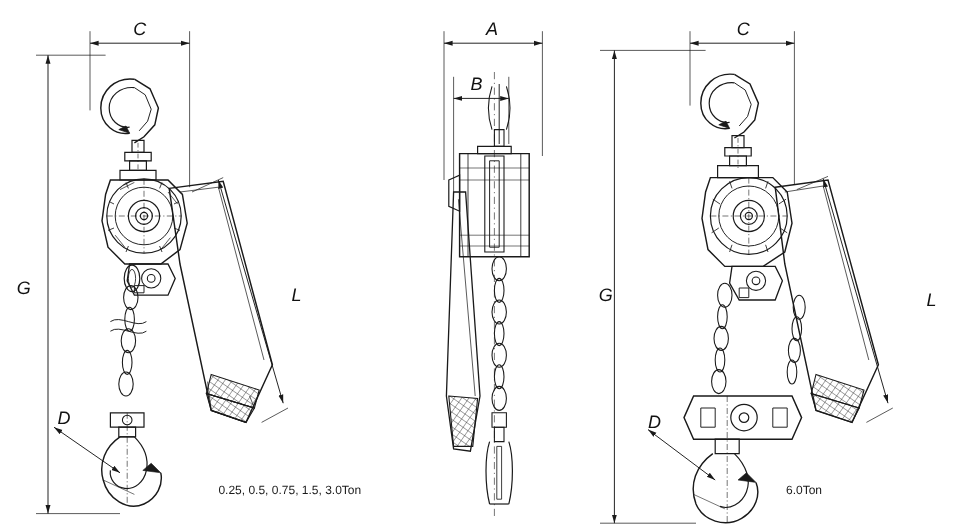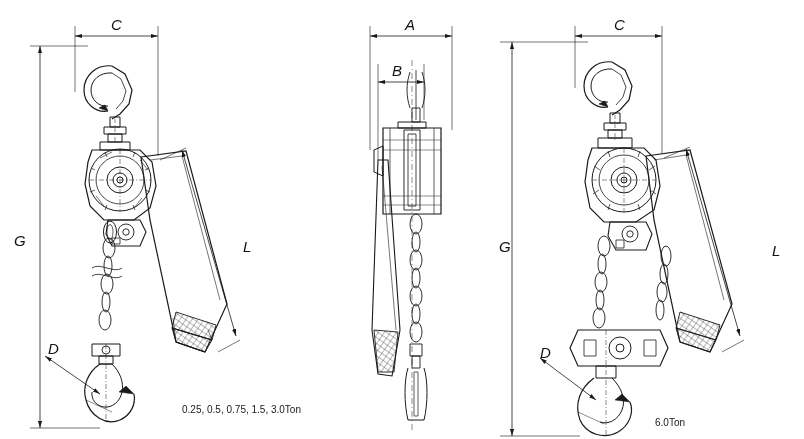--- a/index.html
+++ b/index.html
@@ -304,15 +304,15 @@
 
   <div class="dimlabel" style="left:405px; top:16px;">A</div>
   <div class="dimlabel" style="left:392px; top:62px;">B</div>
 
   <div class="dimlabel" style="left:614px; top:16px;">C</div>
   <div class="dimlabel" style="left:499px; top:238px;">G</div>
   <div class="dimlabel" style="left:540px; top:344px;">D</div>
   <div class="dimlabel" style="left:772px; top:242px;">L</div>
 
   <div class="cap" style="left:182px; top:404px;">0.25, 0.5, 0.75, 1.5, 3.0Ton</div>
-  <div class="cap" style="left:655px; top:417px;">6.0Ton</div>
+  <div class="cap" style="left:655px; top:404px;">6.0Ton</div>
 
 </div>
 
 </body></html>

